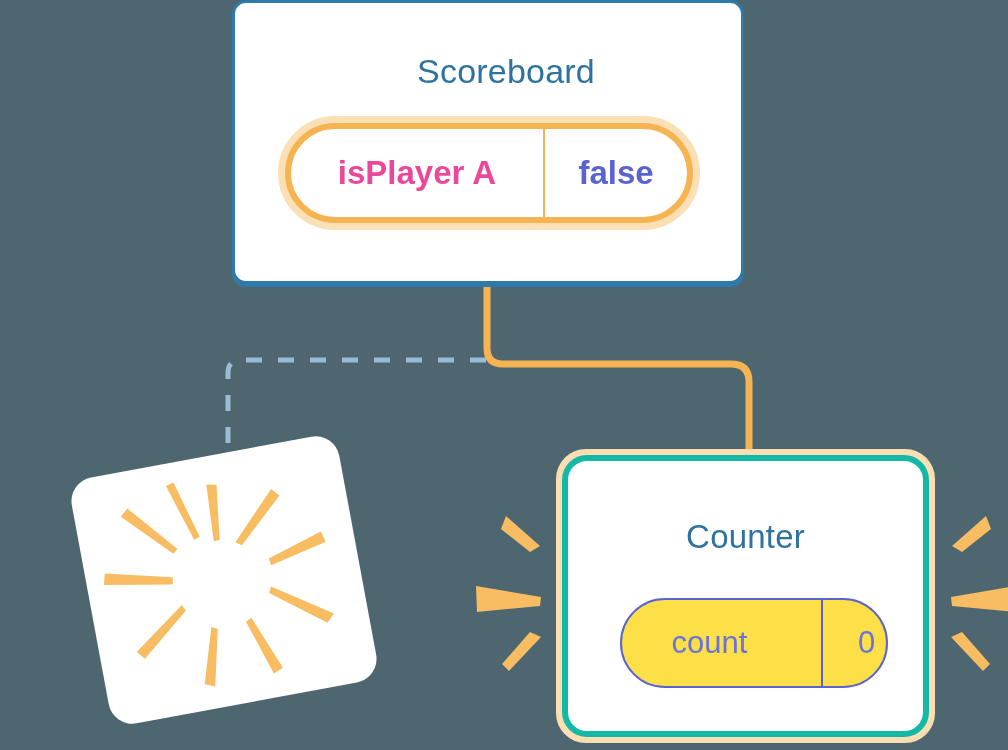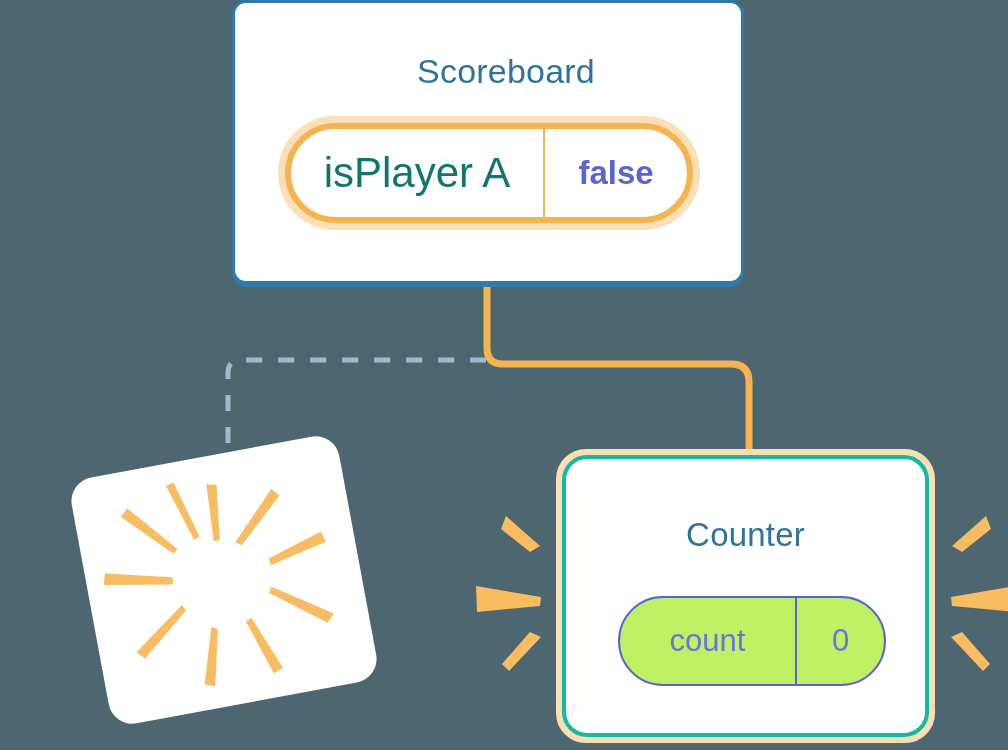--- a/index.html
+++ b/index.html
@@ -91,23 +91,23 @@
     box-sizing: border-box;
     background: #ffffff;
     display: flex;
     align-items: stretch;
   }
   .pill-hot .pill-key {
     flex: 0 0 252px;
     display: flex;
     align-items: center;
     justify-content: center;
-    color: #0f766e;
-    font-size: 42px;
-    font-weight: 400;
+    color: #ec4899;
+    font-size: 33px;
+    font-weight: 700;
   }
   .pill-hot .pill-sep {
     width: 2px;
     background: #f6b351;
     margin: 0;
   }
   .pill-hot .pill-val {
     flex: 1 1 auto;
     display: flex;
     align-items: center;
@@ -145,42 +145,43 @@
     border-radius: 30px;
     box-sizing: border-box;
   }
   .card-counter-body {
     position: absolute;
     left: 6px;
     top: 6px;
     width: 367px;
     height: 282px;
     background: #ffffff;
-    border: 4px solid #14b8a6;
+    border: 6px solid #14b8a6;
     border-radius: 25px;
     box-sizing: border-box;
   }
   .card-counter .card-title {
     margin-top: 57px;
     font-size: 33px;
   }
 
   
   .pill-cool {
     position: absolute;
     left: 52px;
     top: 137px;
     width: 268px;
     height: 90px;
     border: 2px solid #5b63d3;
     border-radius: 45px;
     box-sizing: border-box;
-    background: #bef264;
+    background: #fde047;
     display: flex;
     align-items: stretch;
+    gap: 24px;
   }
   .pill-cool .pill-key {
     flex: 0 0 175px;
     display: flex;
     align-items: center;
     justify-content: center;
     color: #6a72dc;
     font-size: 31px;
   }
   .pill-cool .pill-sep {

